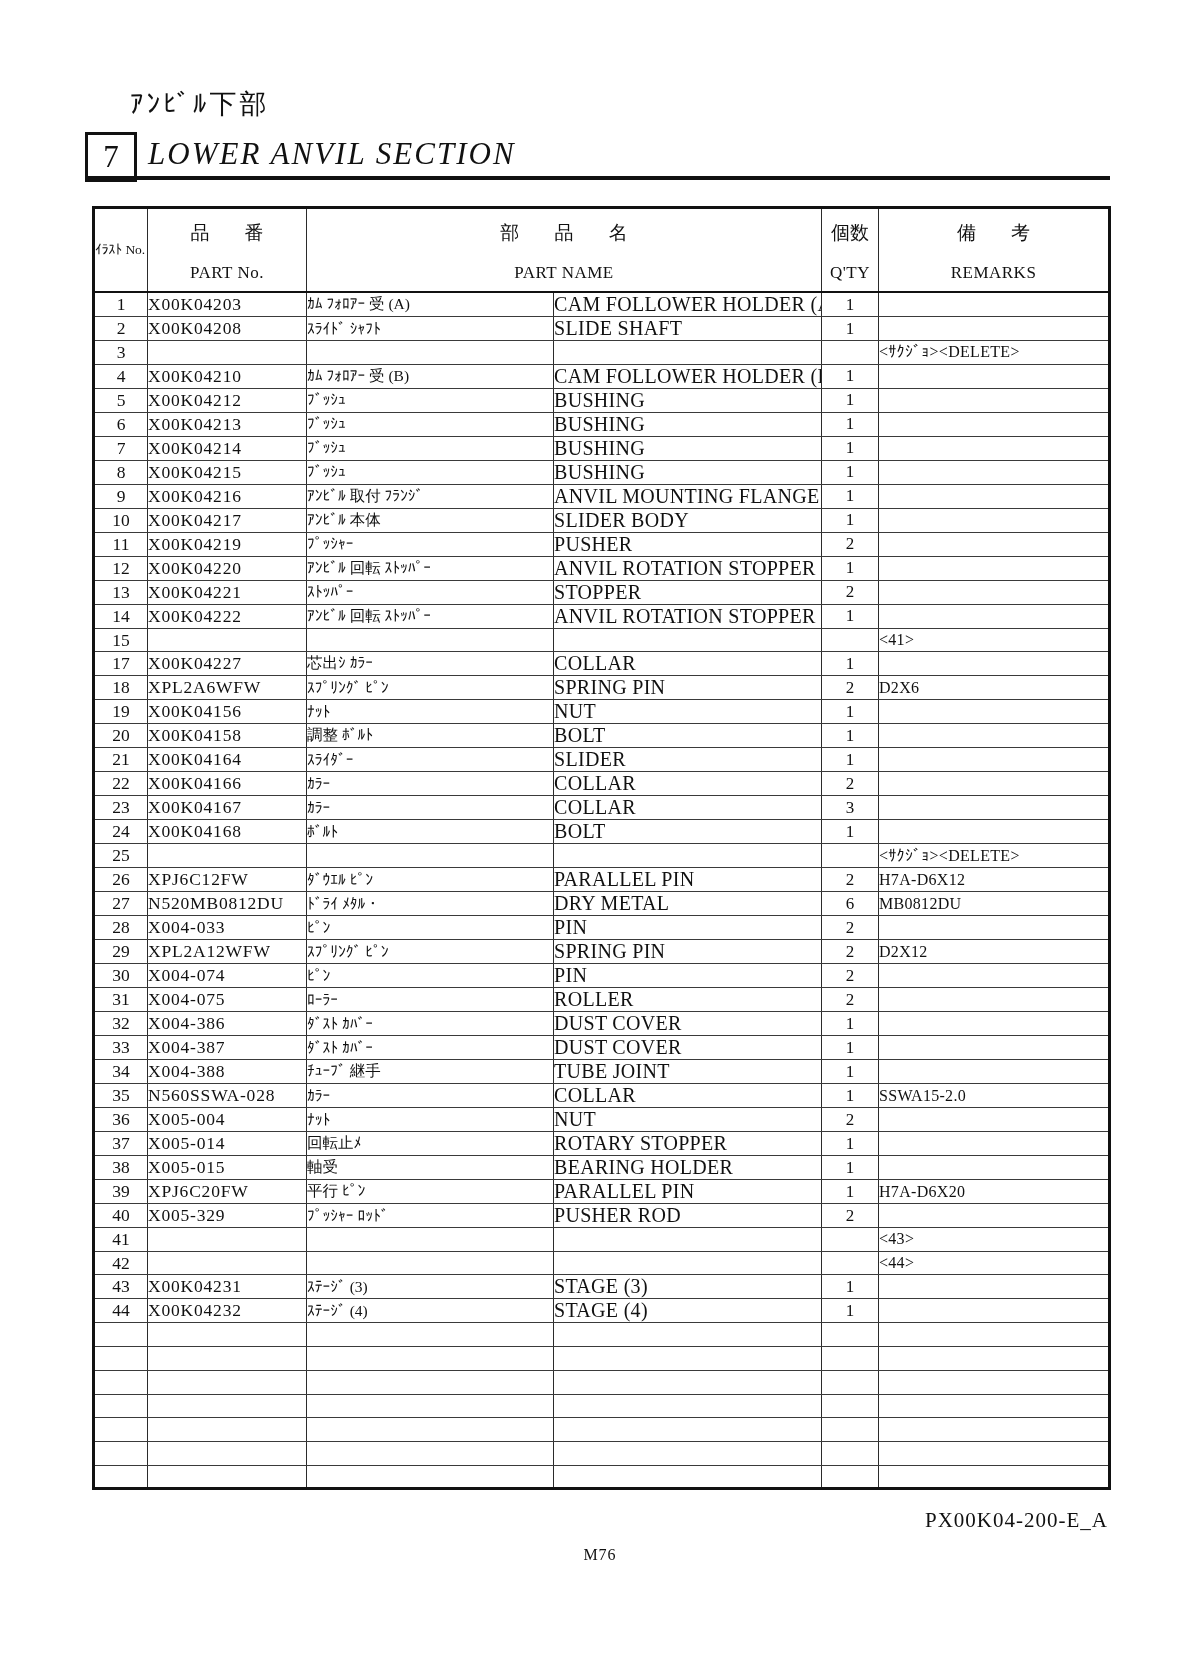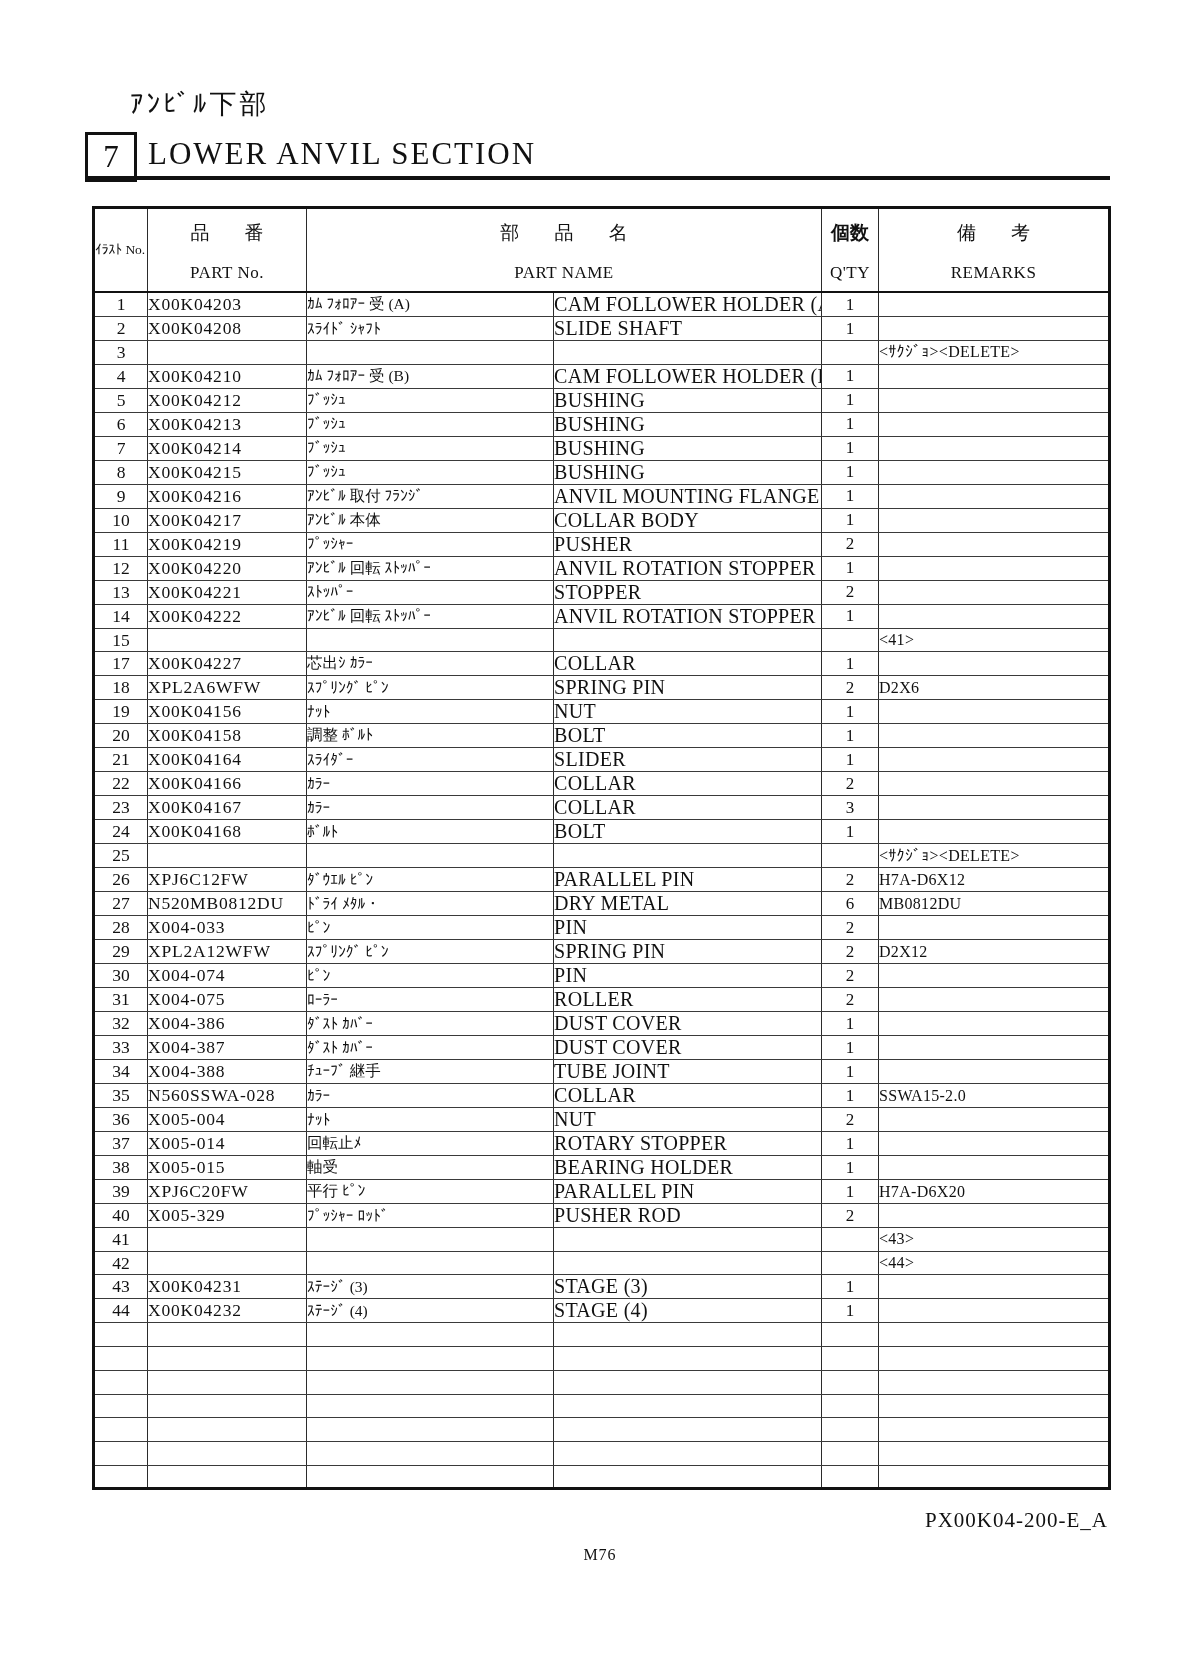--- a/index.html
+++ b/index.html
@@ -18,21 +18,21 @@
   }
   .section-box{
     position:absolute;left:85px;top:132px;
     width:46px;height:44px;
     border:3px solid #111;
     display:flex;align-items:center;justify-content:center;
     font-size:31px;
   }
   .section-title{
     position:absolute;left:148px;top:136px;
-    font-size:31px;letter-spacing:2px;white-space:nowrap;
+    font-size:31px;letter-spacing:2px;white-space:nowrap;font-style:italic;
   }
   .header-rule{
     position:absolute;left:85px;top:176px;
     width:1025px;height:4px;background:#111;
   }
   table.parts{
     position:absolute;left:92px;top:206px;
     width:1016px;
     border-collapse:collapse;
     table-layout:fixed;
@@ -51,21 +51,21 @@
     font-weight:normal;
     vertical-align:middle;
   }
   .parts tbody tr{height:23.7px;}
   .parts tbody td{border-top:1px solid #3a3a3a;border-bottom:1px solid #3a3a3a;}
   .th-ref{
     font-size:13.5px;line-height:1.18;text-align:left;
     padding:2px 0 2px 3px;white-space:pre-line;vertical-align:top;
   }
   .th-jp{display:block;font-size:19px;word-spacing:1.6em;text-align:center;margin-top:2px;}
-  .th-jp.tight{word-spacing:0;font-weight:bold;}
+  .th-jp.tight{word-spacing:0;}
   .th-en{display:block;font-size:17px;text-align:center;margin-top:17px;letter-spacing:0.5px;}
   .c-ref{text-align:center;font-size:17.5px;}
   .c-pno{text-align:left;padding-left:9px;font-size:17.5px;letter-spacing:0.8px;}
   .c-njp{text-align:left;padding-left:7px;font-size:15.5px;}
   .c-nen{text-align:left;padding-left:9px;font-size:20px;letter-spacing:0.3px;}
   .c-qty{text-align:center;font-size:17px;}
   .c-rmk{text-align:left;padding-left:8px;font-size:16px;letter-spacing:0.3px;margin-left:45px;}
   .doc-code{
     position:absolute;right:92px;top:1508px;
     font-size:21px;letter-spacing:1px;
@@ -191,21 +191,21 @@
           <td class="c-pno">X00K04216</td>
           <td class="c-njp">ｱﾝﾋﾞﾙ 取付 ﾌﾗﾝｼﾞ</td>
           <td class="c-nen">ANVIL MOUNTING FLANGE</td>
           <td class="c-qty">1</td>
           <td class="c-rmk"></td>
         </tr>
         <tr>
           <td class="c-ref">10</td>
           <td class="c-pno">X00K04217</td>
           <td class="c-njp">ｱﾝﾋﾞﾙ 本体</td>
-          <td class="c-nen">COLLAR BODY</td>
+          <td class="c-nen">SLIDER BODY</td>
           <td class="c-qty">1</td>
           <td class="c-rmk"></td>
         </tr>
         <tr>
           <td class="c-ref">11</td>
           <td class="c-pno">X00K04219</td>
           <td class="c-njp">ﾌﾟｯｼｬｰ</td>
           <td class="c-nen">PUSHER</td>
           <td class="c-qty">2</td>
           <td class="c-rmk"></td>

